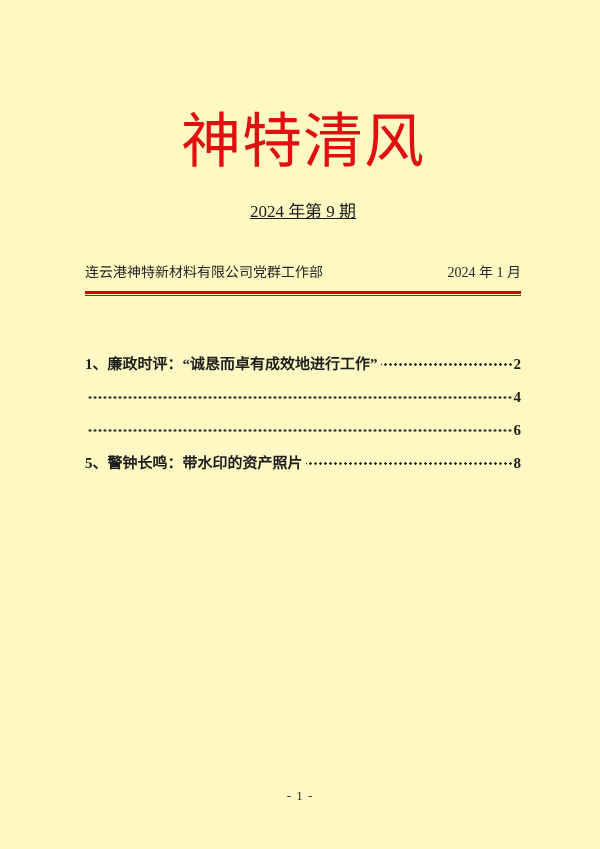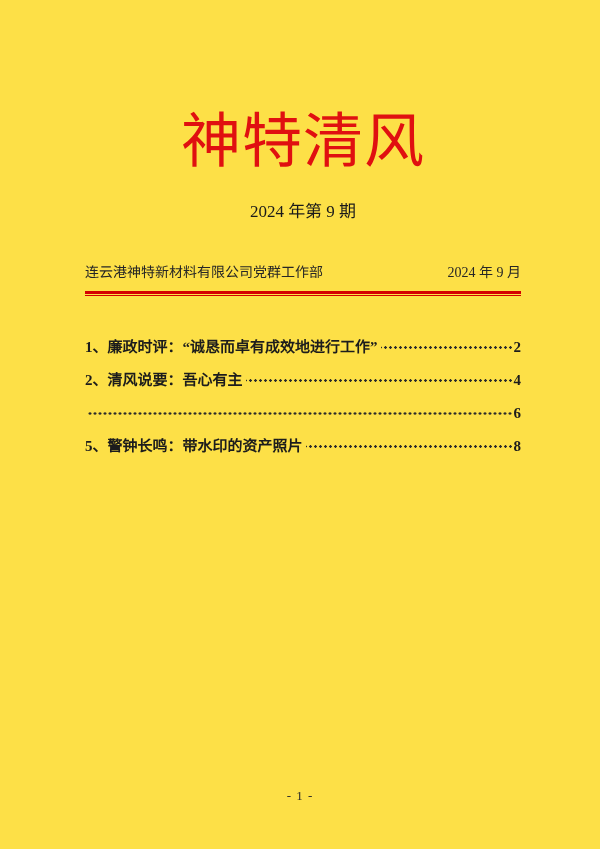--- a/index.html
+++ b/index.html
@@ -12,38 +12,39 @@
     height: 849px;
     font-family: "Liberation Serif", "DejaVu Serif", serif;
     color: #1f1f1f;
   }
   .page {
     position: relative;
     width: 600px;
     height: 849px;
     box-sizing: border-box;
     padding: 0 79px 0 85px;
-    background: #fde047;
+    background: #fef9c3;
     overflow: hidden;
   }
   .title {
     margin: 108px 0 0 0;
     font-size: 60px;
     line-height: 1.15;
     font-weight: 400;
     letter-spacing: 1px;
     color: #e01010;
     text-align: center;
   }
   .issue {
     margin-top: 24px;
     font-size: 17px;
     line-height: 22px;
     text-align: center;
     color: #1a1a1a;
+    text-decoration: underline;
   }
   .meta-row {
     margin-top: 40px;
     display: flex;
     justify-content: space-between;
     align-items: baseline;
     font-size: 14px;
     line-height: 19px;
     color: #262626;
   }
@@ -56,21 +57,21 @@
   .toc-heading {
     margin: 69px 0 0 0;
     font-size: 27px;
     line-height: 32px;
     font-weight: 700;
     letter-spacing: 2px;
     text-align: center;
     color: #111111;
   }
   .toc {
-    margin-top: 35px;
+    margin-top: 52px;
   }
   .toc-item {
     display: flex;
     line-height: 33px;
     font-size: 15px;
     font-weight: 600;
     color: #1c1c1c;
     cursor: pointer;
   }
   .toc-label {
@@ -102,36 +103,35 @@
 <body>
 
 <div class="page">
 
   <h1 class="title">神特清风</h1>
 
   <div class="issue">2024 年第 9 期</div>
 
   <div class="meta-row">
     <span class="dept">连云港神特新材料有限公司党群工作部</span>
-    <span class="date">2024 年 9 月</span>
+    <span class="date">2024 年 1 月</span>
   </div>
 
   <div class="divider"></div>
 
 
   <div class="toc">
 
     <div class="toc-item">
       <span class="toc-label">1、廉政时评：“诚恳而卓有成效地进行工作”</span>
       <span class="toc-dots"></span>
       <span class="toc-page">2</span>
     </div>
 
     <div class="toc-item">
-      <span class="toc-label">2、清风说要：吾心有主</span>
       <span class="toc-dots"></span>
       <span class="toc-page">4</span>
     </div>
 
     <div class="toc-item">
       <span class="toc-dots"></span>
       <span class="toc-page">6</span>
     </div>
 
     <div class="toc-item">

